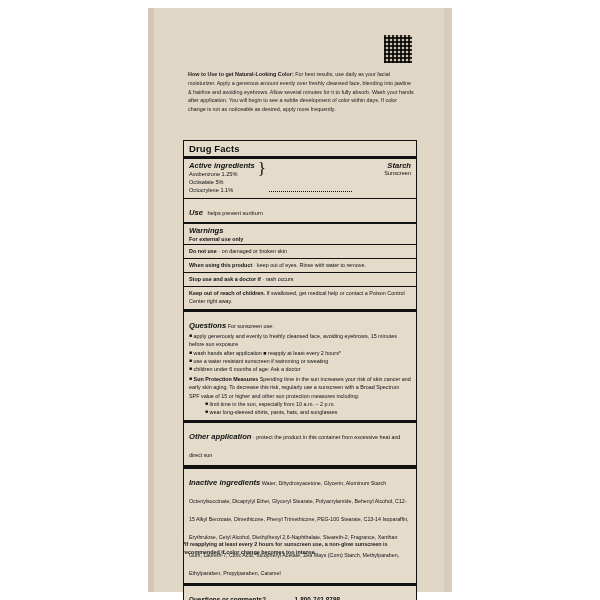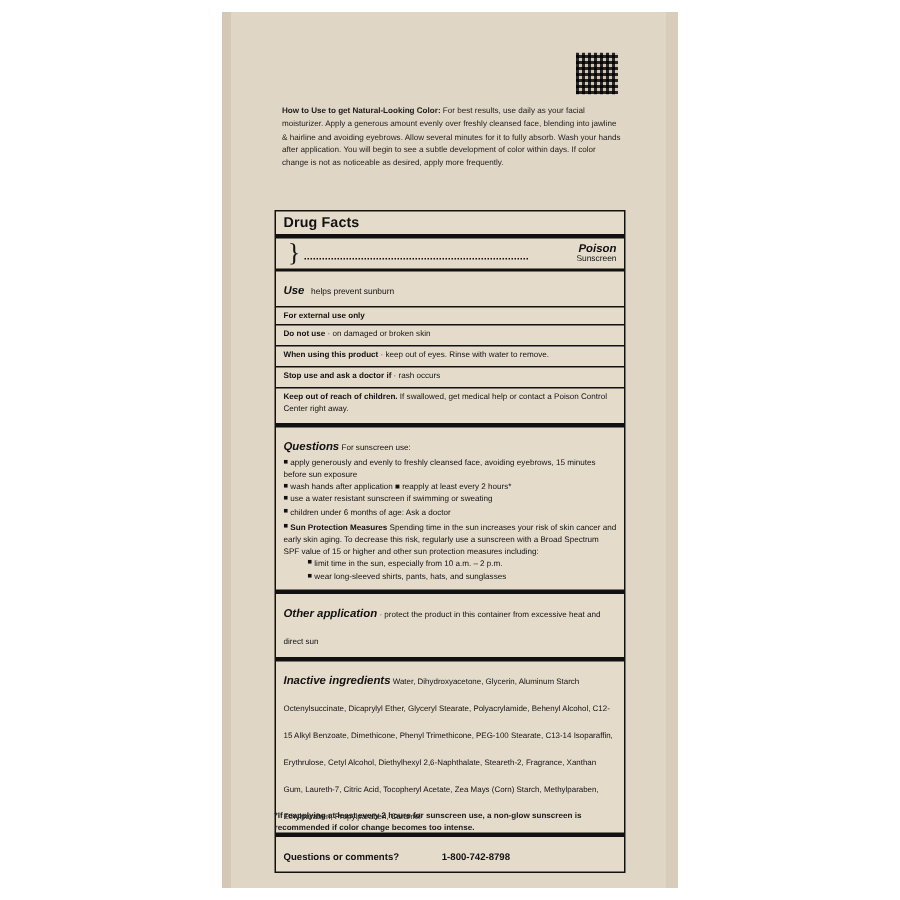--- a/index.html
+++ b/index.html
@@ -171,37 +171,46 @@
     <b>How to Use to get Natural-Looking Color:</b><span> For best results, use daily as your facial moisturizer. Apply a generous amount evenly over freshly cleansed face, blending into jawline &amp; hairline and avoiding eyebrows. Allow several minutes for it to fully absorb. Wash your hands after application. You will begin to see a subtle development of color within days. If color change is not as noticeable as desired, apply more frequently.</span>
   </div>
 
   <div class="dfacts">
 
     <div class="df-title">Drug Facts</div>
     <div class="rule-thick"></div>
 
     <div class="df-pad">
       <div class="row-ai">
+        <div style="flex:0 0 auto;">
+          <div class="sec-head">Active ingredients</div>
+          <div class="ai-left">
+            <div>Avobenzone 1.25%</div>
+            <div>Octisalate 5%</div>
+            <div>Octocrylene 1.1%</div>
+          </div>
+        </div>
         <div class="brace">}</div>
         <div class="dots"></div>
         <div style="flex:0 0 auto; min-width:56px;">
-          <div class="purpose-head">Poison</div>
+          <div class="purpose-head">Starch</div>
           <div class="purpose-val">Sunscreen</div>
         </div>
       </div>
     </div>
 
     <div class="rule-med"></div>
     <div class="df-pad">
       <span class="inline-head">Use</span>
       <span class="inline-text">helps prevent sunburn</span>
     </div>
 
     <div class="rule-med"></div>
     <div class="df-pad" style="padding-bottom:1px;">
+      <div class="sec-head">Warnings</div>
       <div class="warn-line">
         <b>For external use only</b>
       </div>
     </div>
     <div class="rule-thin"></div>
     <div class="df-pad">
       <div class="warn-line">
         <b>Do not use</b><span> · on damaged or broken skin</span>
       </div>
     </div>

